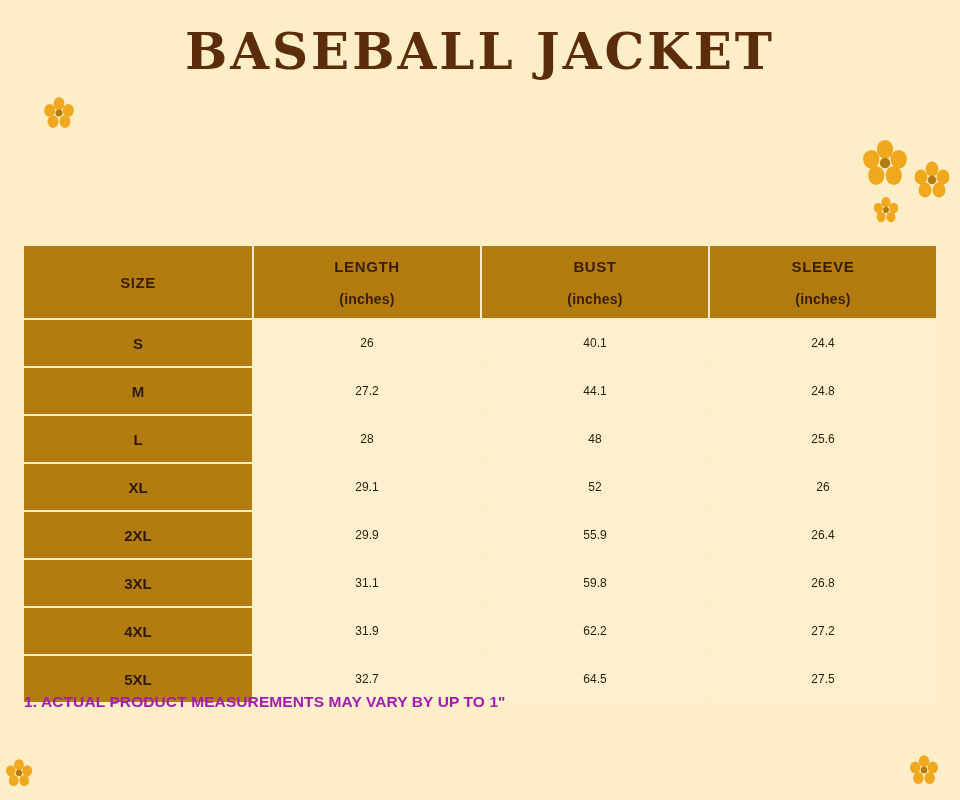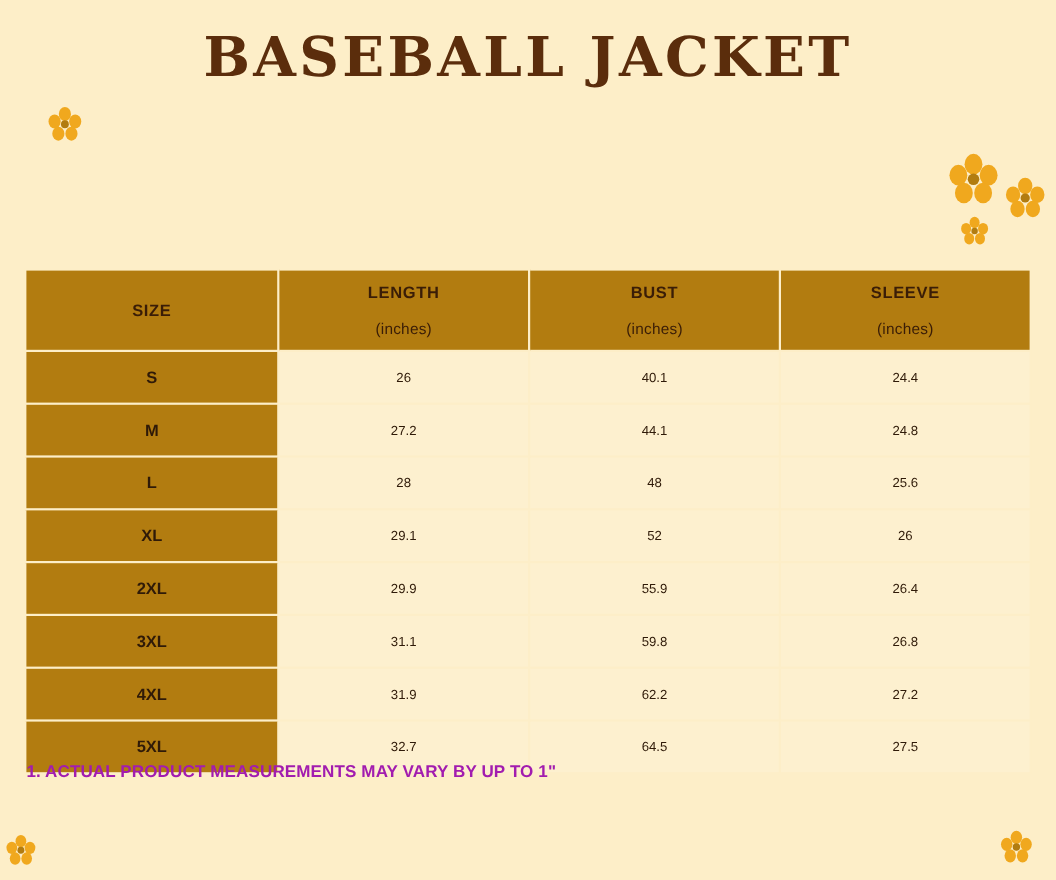--- a/index.html
+++ b/index.html
@@ -65,21 +65,21 @@
     background: #b27c10;
     color: #3a1d07;
     height: 72px;
     font-size: 15px;
     font-weight: bold;
     letter-spacing: .6px;
   }
   thead th .unit {
     display: block;
     font-size: 14px;
-    font-weight: normal;
+    font-weight: bold;
     letter-spacing: .2px;
     margin-top: 16px;
   }
   thead th.size-col {
     width: 228px;
   }
   tbody td {
     height: 46px;
     font-size: 12px;
     color: #2f1a08;

